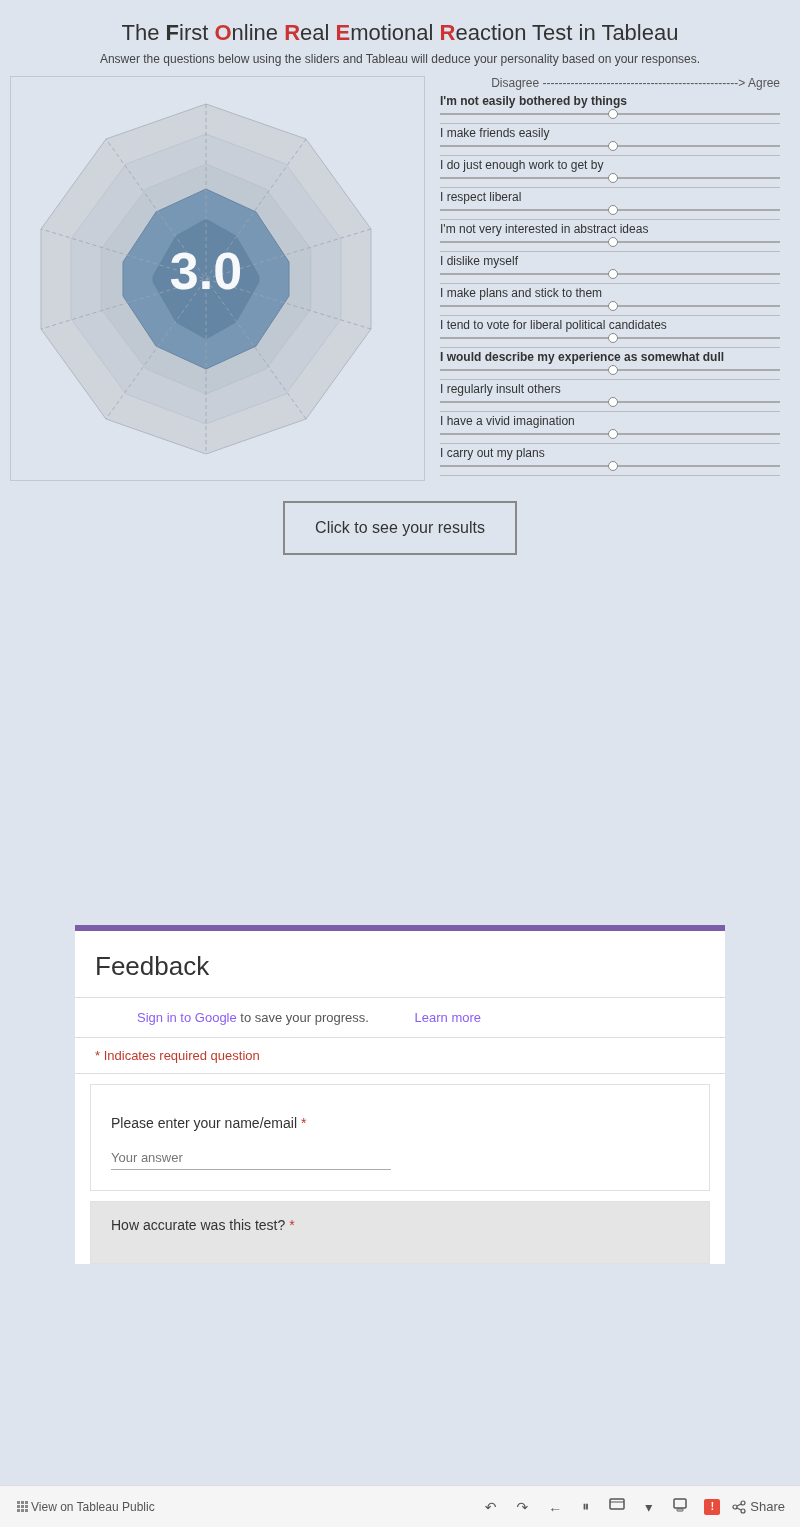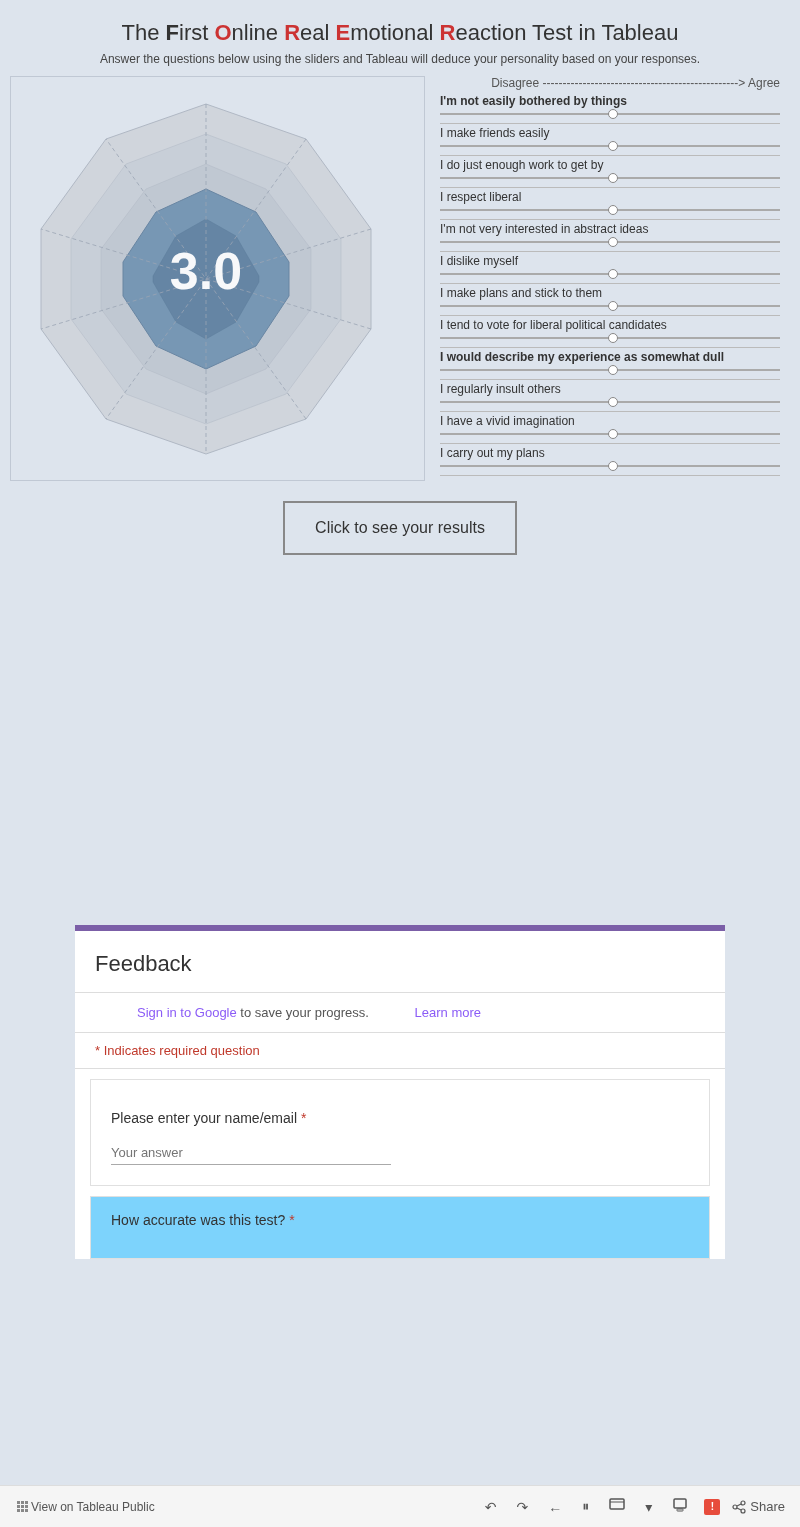--- a/index.html
+++ b/index.html
@@ -147,21 +147,21 @@
       border-top: 6px solid #7b5ea7;
       padding: 0;
     }
 
     .feedback-header {
       padding: 20px 20px 15px;
       border-bottom: 1px solid #ddd;
     }
 
     .feedback-title {
-      font-size: 22px;
+      font-size: 26px;
       font-weight: normal;
       color: #333;
     }
 
     .feedback-signin {
       padding: 12px 20px;
       font-size: 13px;
       color: #555;
       border-bottom: 1px solid #ddd;
     }
@@ -203,21 +203,21 @@
       outline: none;
       font-size: 13px;
       color: #999;
       padding: 4px 0;
       background: transparent;
     }
 
     .feedback-question-block-2 {
       padding: 15px 20px;
       margin: 10px 15px;
-      background: #7dd3fc;
+      background: #e5e5e5;
       border: 1px solid #e0e0e0;
     }
 
     
     .bottom-toolbar {
       position: fixed;
       bottom: 0;
       left: 0;
       width: 800px;
       height: 42px;

